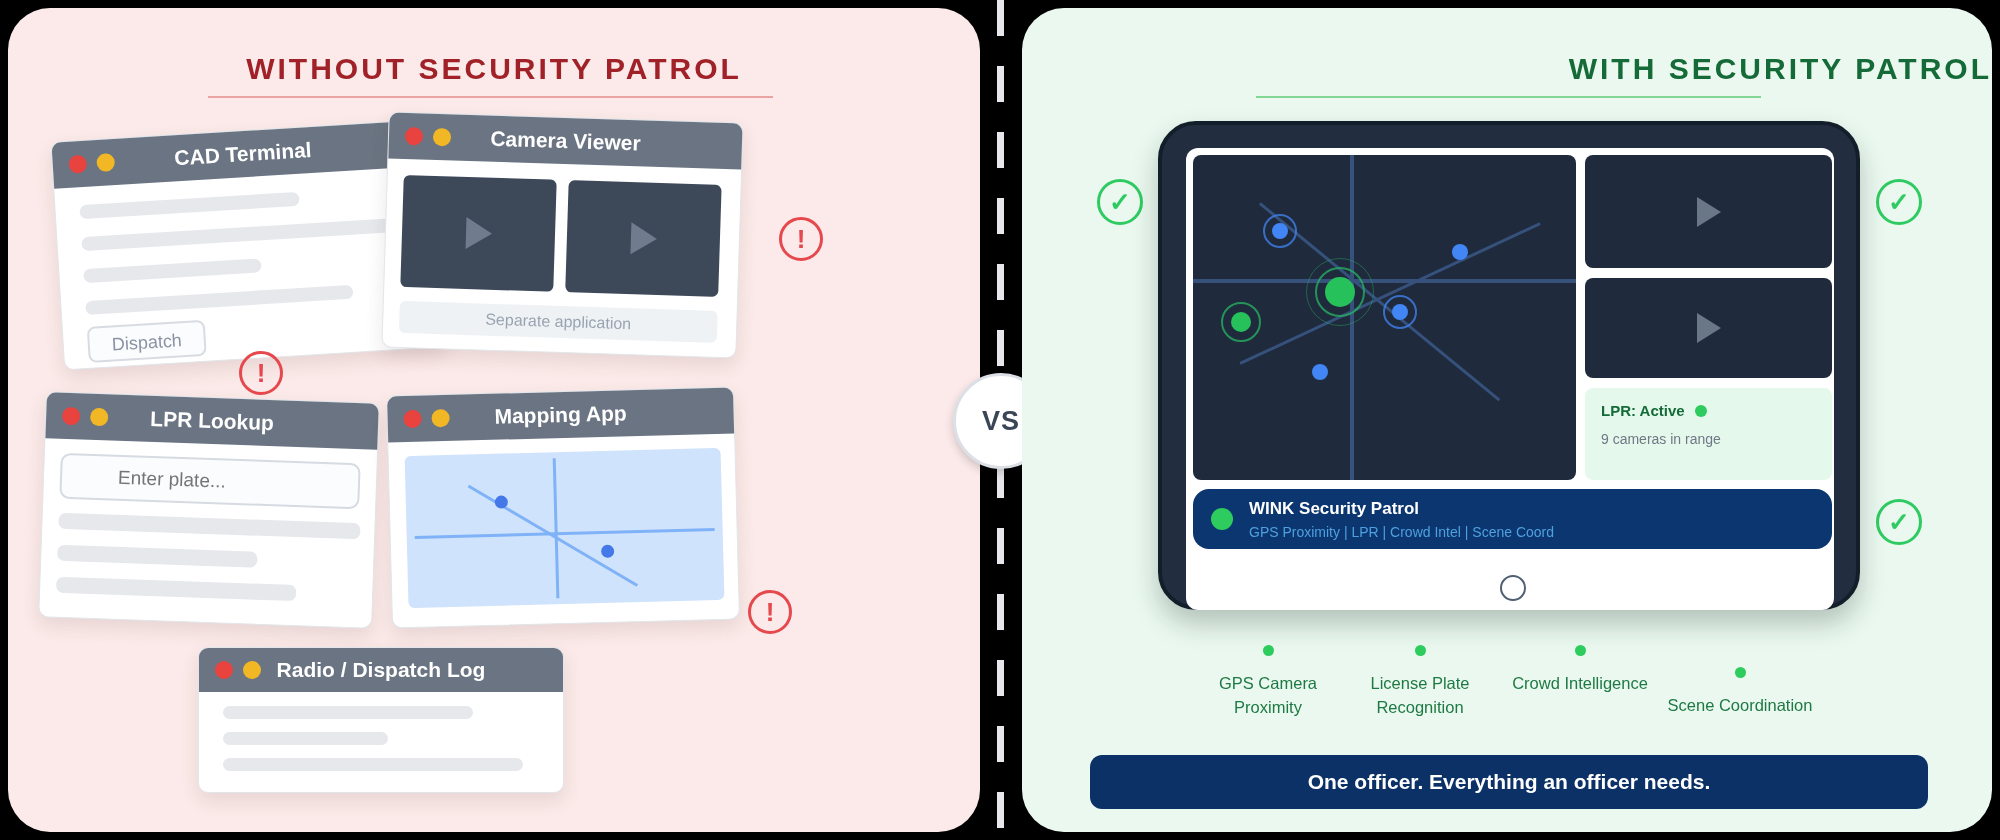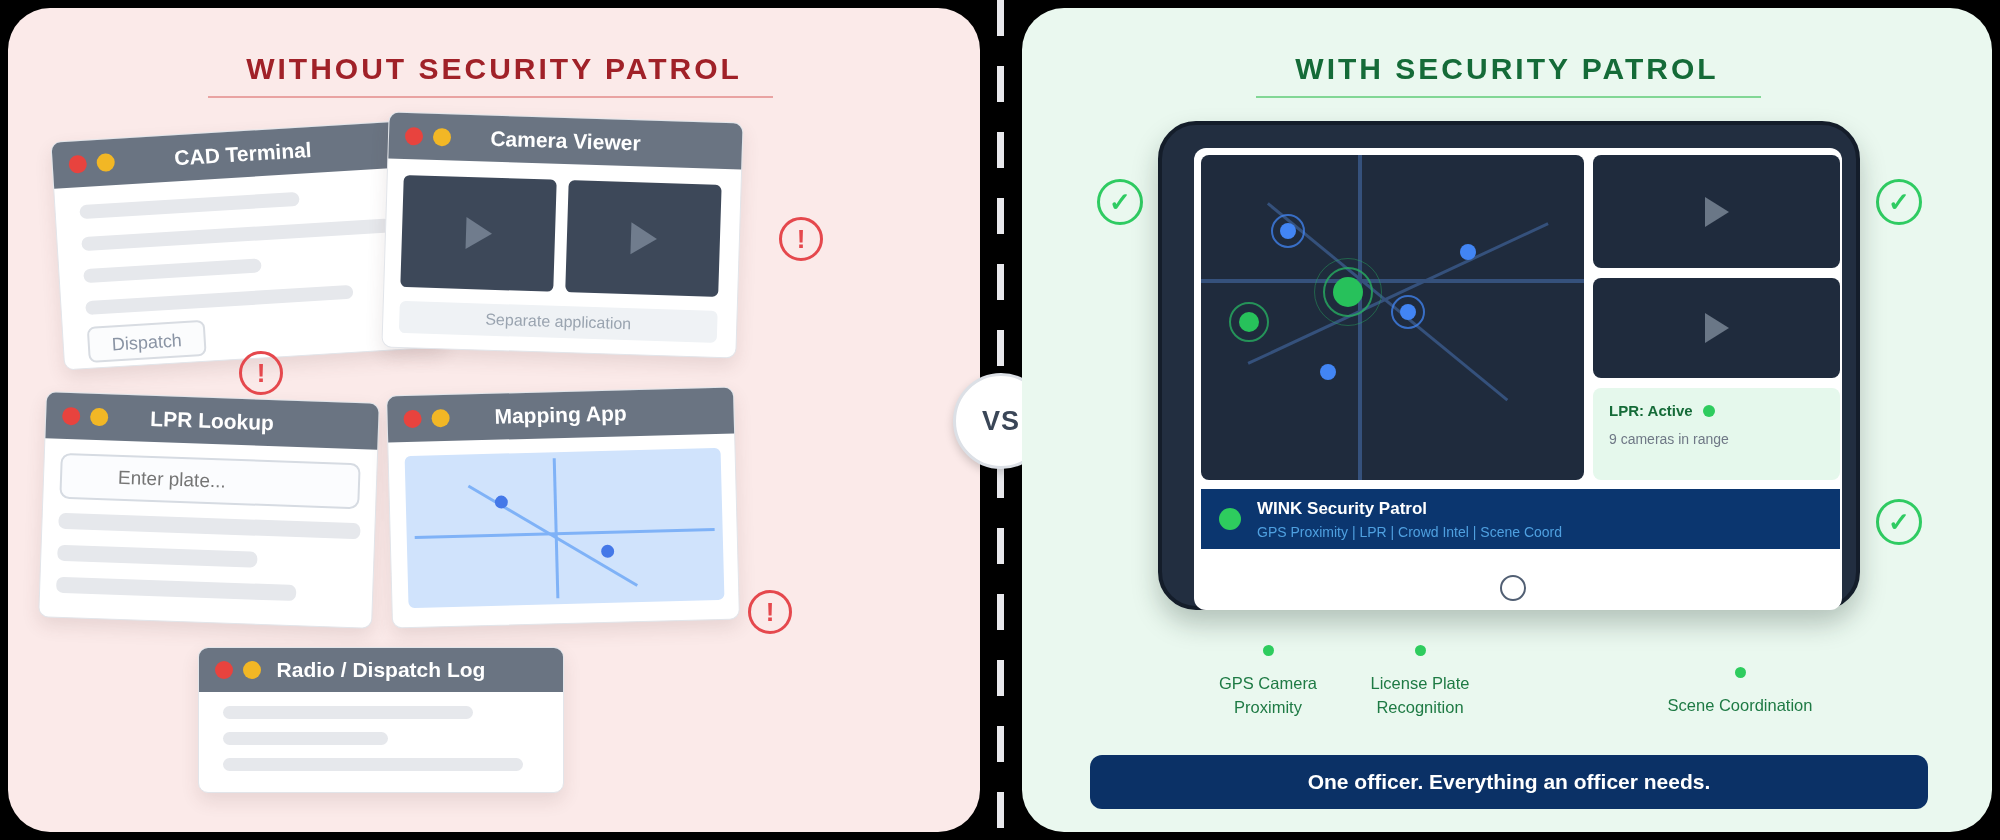--- a/index.html
+++ b/index.html
@@ -6,21 +6,21 @@
   *{box-sizing:border-box;font-family:"Liberation Sans", sans-serif;}
   #stage{position:relative;width:2000px;height:840px;background:#000;overflow:hidden;}
 
   .panel{position:absolute;top:8px;height:824px;border-radius:42px;}
   #left-panel{left:8px;width:972px;background:#FBEAE9;}
   #right-panel{left:1022px;width:970px;background:#EAF8EF;}
 
   .side-title{position:absolute;top:44px;left:0;width:100%;text-align:center;
     font-size:30px;font-weight:bold;letter-spacing:3px;}
   #left-panel .side-title{color:#A02128;text-align:center;}
-  #right-panel .side-title{color:#156B38;}
+  #right-panel .side-title{color:#156B38;text-align:right;}
   .title-underline{position:absolute;top:88px;height:2px;}
   #left-panel .title-underline{left:200px;width:565px;background:#E9A3A2;}
   #right-panel .title-underline{left:234px;width:505px;background:#82D795;}
 
   
   .window{position:absolute;background:#fff;border:1px solid #E2E5EA;border-radius:10px;
     box-shadow:0 8px 18px rgba(90,60,60,.12);}
   .win-header{position:absolute;left:0;top:0;width:100%;height:46px;background:#6A7482;
     border-radius:9px 9px 0 0;display:flex;align-items:center;padding-left:16px;}
   .tl-dot{width:18px;height:18px;border-radius:50%;}
@@ -55,39 +55,39 @@
     background:repeating-linear-gradient(to bottom,#E8E8EC 0 36px,transparent 36px 66px);}
   #vs-circle{position:absolute;left:953px;top:373px;width:96px;height:96px;border-radius:50%;
     background:#fff;border:3px solid #DCE0E6;color:#3A4657;font-size:27px;font-weight:bold;
     letter-spacing:1px;display:flex;align-items:center;justify-content:center;
     box-shadow:0 4px 10px rgba(0,0,0,.18);}
 
   
   #tablet{position:absolute;left:136px;top:113px;width:702px;height:489px;border-radius:38px;
     background:#222E40;border:4px solid #141D2A;box-shadow:0 14px 26px rgba(20,40,30,.25);}
   #screen{position:absolute;left:24px;top:23px;width:648px;height:462px;border-radius:12px;
-    background:#fff;margin-left:8px;}
+    background:#fff;}
   .nav-panel{position:absolute;background:#1F2B3D;border-radius:8px;}
   #map-panel{left:7px;top:7px;width:383px;height:325px;overflow:hidden;}
   .road{position:absolute;background:#35517C;}
   .road-diag{position:absolute;height:2.5px;background:#35517C;transform-origin:left center;}
   .geo-dot{position:absolute;border-radius:50%;}
   .ring{position:absolute;border-radius:50%;border:2px solid rgba(66,133,244,.75);}
   .ring.green{border-color:rgba(39,174,96,.8);}
   .tab-tile{display:flex;align-items:center;justify-content:center;}
   .tab-play{width:0;height:0;border-style:solid;border-width:15px 0 15px 24px;
     border-color:transparent transparent transparent #6A7787;}
   #lpr-panel{position:absolute;left:399px;top:240px;width:247px;height:92px;background:#E5F8EC;
     border-radius:8px;padding:14px 16px;}
   #lpr-row{display:flex;align-items:center;}
   #lpr-title{color:#156B38;font-weight:bold;font-size:15px;}
   .green-dot{border-radius:50%;background:#2ECC5E;}
   #lpr-sub{color:#6F7886;font-size:14px;margin-top:12px;}
   #wink-banner{position:absolute;left:7px;top:341px;width:639px;height:60px;background:#0B366F;
-    border-radius:0;display:flex;align-items:center;padding-left:18px;}
+    border-radius:16px;display:flex;align-items:center;padding-left:18px;}
   #wink-text{margin-left:16px;}
   #wink-title{color:#fff;font-weight:bold;font-size:17px;}
   #wink-sub{color:#4FA0E0;font-size:14px;margin-top:5px;}
   #home-btn{position:absolute;left:338px;top:450px;width:26px;height:26px;border-radius:50%;
     border:2.5px solid #515F73;background:transparent;}
 
   .feature{position:absolute;width:160px;text-align:center;}
   .feature .green-dot{width:11px;height:11px;display:inline-block;}
   .feature-label{margin-top:12px;color:#1E7A44;font-size:16.5px;line-height:1.45;font-weight:500;}
 
@@ -240,20 +240,24 @@
     </div>
 
     <div class="feature" style="left:318px;top:634px;">
       <span class="green-dot"></span>
       <div class="feature-label">License Plate Recognition</div>
     </div>
     <div class="feature" style="left:166px;top:634px;">
       <span class="green-dot"></span>
       <div class="feature-label">GPS Camera Proximity</div>
     </div>
+    <div class="feature" style="left:478px;top:634px;">
+      <span class="green-dot"></span>
+      <div class="feature-label">Crowd Intelligence</div>
+    </div>
     <div class="feature" style="left:638px;top:656px;">
       <span class="green-dot"></span>
       <div class="feature-label">Scene Coordination</div>
     </div>
 
     <div id="footer-banner">One officer. Everything an officer needs.</div>
   </div>
 
 </div>
 

